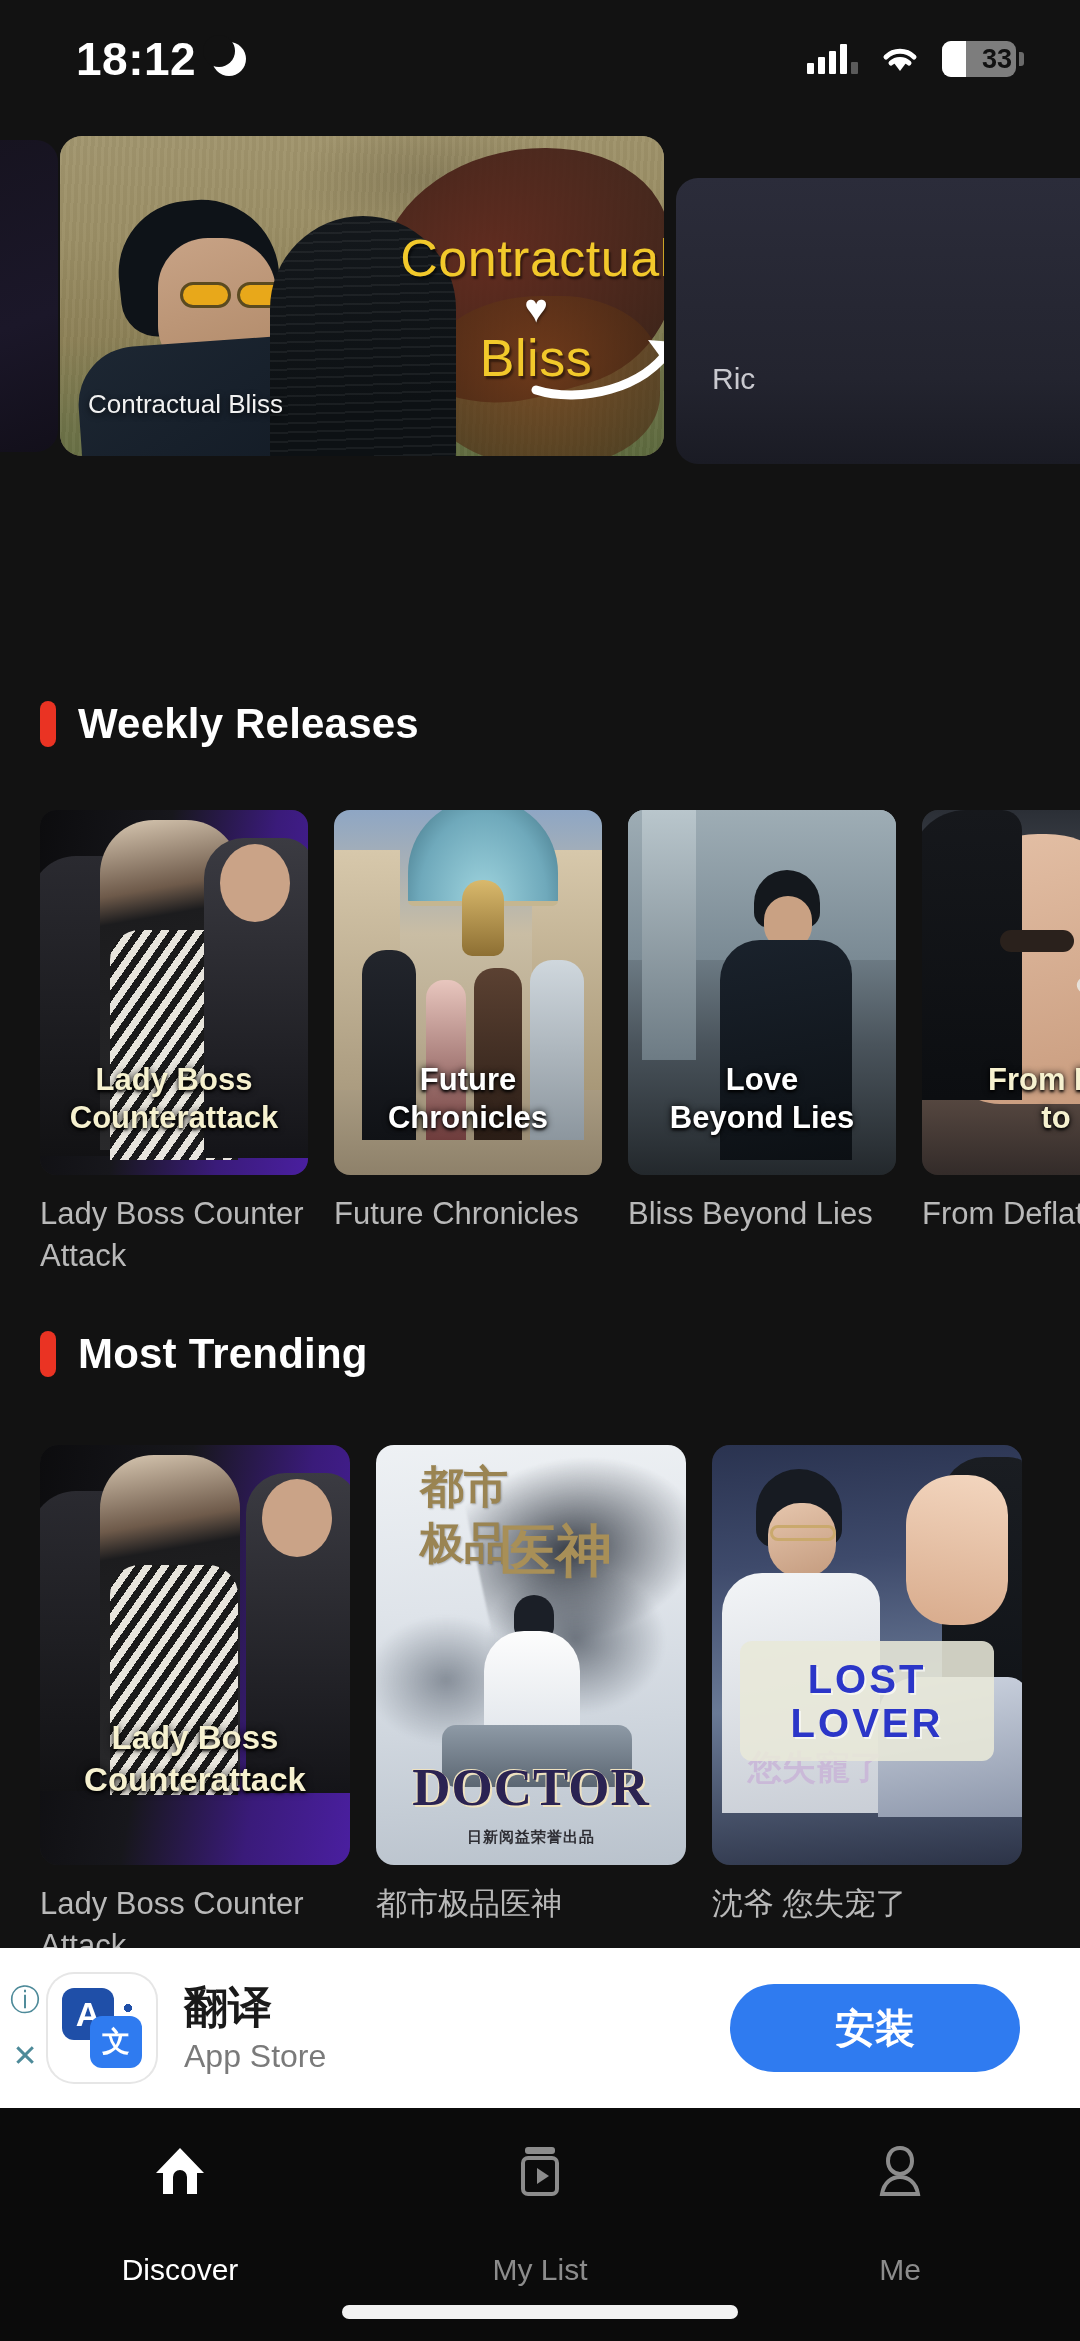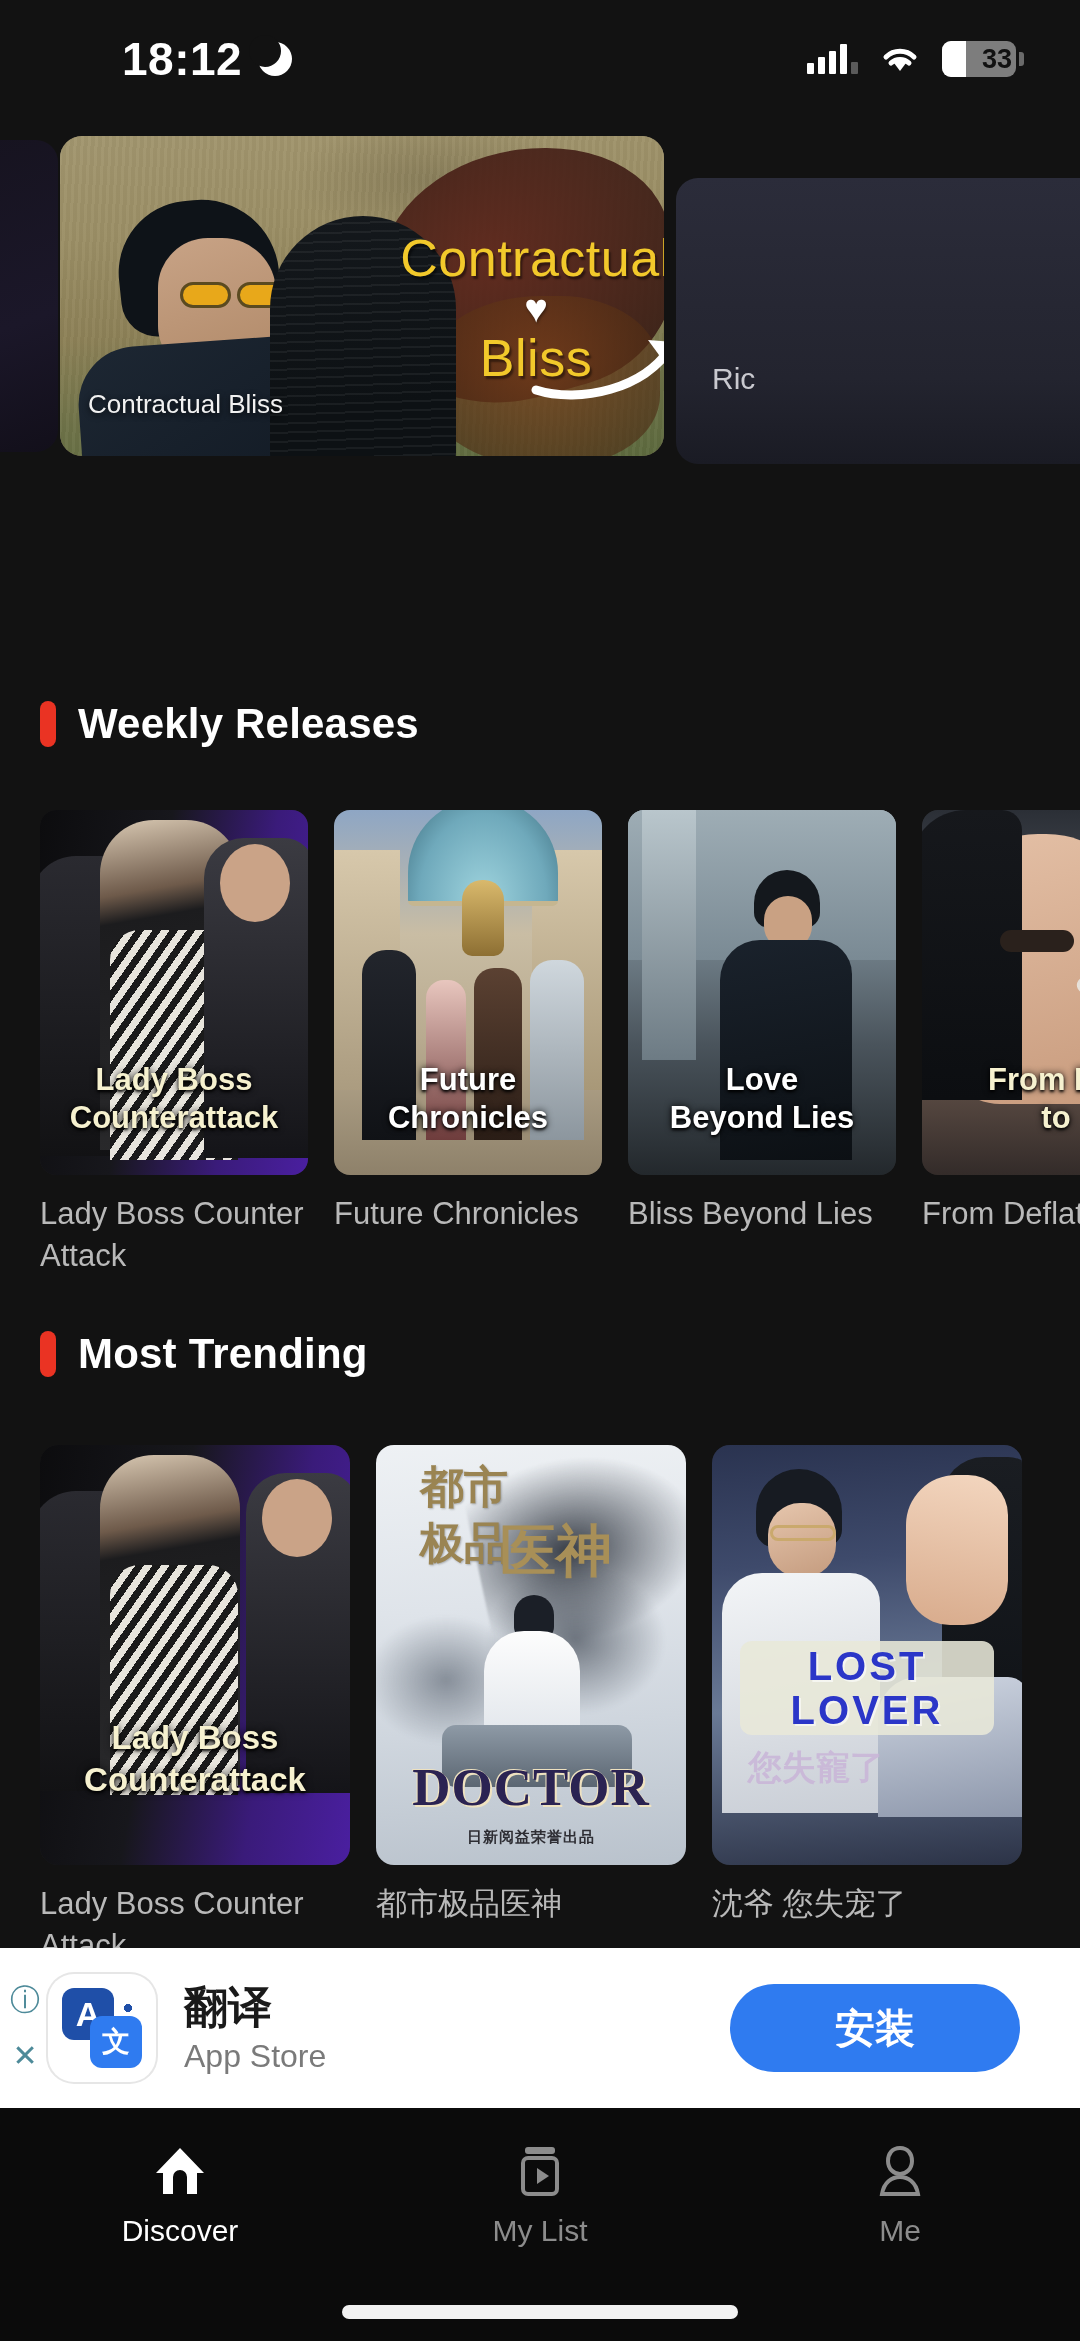--- a/index.html
+++ b/index.html
@@ -17,21 +17,21 @@
   }
 
   
   .statusbar {
     position:absolute; top:0; left:0; width:1080px; height:118px;
     background:#121212;
     display:flex; align-items:center; justify-content:space-between;
     padding:0 64px 0 76px;
   }
   .sb-left { display:flex; align-items:center; gap:16px; }
-  .sb-time { color:#fff; font-size:46px; font-weight:600; letter-spacing:0.5px;margin-left:46px; }
+  .sb-time { color:#fff; font-size:46px; font-weight:600; letter-spacing:0.5px; }
   .moon-icon { width:34px; height:34px; position:relative; }
   .moon-icon::before {
     content:""; position:absolute; inset:0; border-radius:50%;
     background:#fff;
   }
   .moon-icon::after {
     content:""; position:absolute; left:-9px; top:-7px;
     width:32px; height:32px; border-radius:50%; background:#121212;
   }
   .sb-right { display:flex; align-items:center; gap:22px; }
@@ -336,21 +336,21 @@
   .art-lost .manL .b { position:absolute; left:-4px; top:104px; width:158px; height:240px;
     background:linear-gradient(170deg,#f3f5f7,#c9ced6); border-radius:40px 30px 0 0; }
   .art-lost .womanR { position:absolute; right:-6px; top:12px; width:160px; height:350px; }
   .art-lost .womanR .f { position:absolute; right:20px; top:18px; width:102px; height:150px;
     background:linear-gradient(190deg,#f3d6bf,#d8ab8c); border-radius:50px 40px 44px 44px; }
   .art-lost .womanR .hair { position:absolute; right:-10px; top:0; width:96px; height:300px;
     background:linear-gradient(180deg,#1a1d22,#0f1216); border-radius:42px 30px 0 0; }
   .art-lost .womanR .body { position:absolute; right:0; top:220px; width:150px; height:140px;
     background:linear-gradient(170deg,#cfd6e2,#8d97ab); border-radius:40px 20px 0 0; }
   .art-lost .badge {
-    position:absolute; left:28px; top:196px; width:254px; height:94px;
+    position:absolute; left:28px; top:196px; width:254px; height:120px;
     background:rgba(232,232,216,.88); border-radius:12px;
     display:flex; flex-direction:column; align-items:center; justify-content:center;
   }
   .art-lost .badge span {
     font-size:40px; font-weight:800; color:#2b36c8; line-height:44px;
     letter-spacing:3px; text-shadow:2px 2px 0 rgba(255,255,255,.6);
   }
   .art-lost .cnsub { position:absolute; left:36px; top:300px;
     font-size:34px; color:#c9b5d8; font-weight:700; opacity:.85;
     font-family:"DejaVu Sans", sans-serif; }
@@ -415,21 +415,21 @@
   }
 
   
   .tabbar {
     position:absolute; left:0; bottom:0; width:1080px; height:233px;
     background:#0b0b0b; display:flex; align-items:flex-start;
     padding-top:34px;
   }
   .tab { flex:1; display:flex; flex-direction:column; align-items:center; gap:14px; }
   .tab .ico { width:58px; height:58px; display:flex; align-items:center; justify-content:center; }
-  .tab .lbl { font-size:30px; }
+  .tab .lbl { font-size:30px;margin-top:39px; }
   .tab.active .lbl { color:#fff; font-weight:500; }
   .tab .lbl { color:#8c8c8c; }
   .home-indicator {
     position:absolute; left:50%; transform:translateX(-50%);
     bottom:22px; width:396px; height:14px; border-radius:7px; background:#f2f2f2;
   }
 </style>
 </head>
 <body>
 

